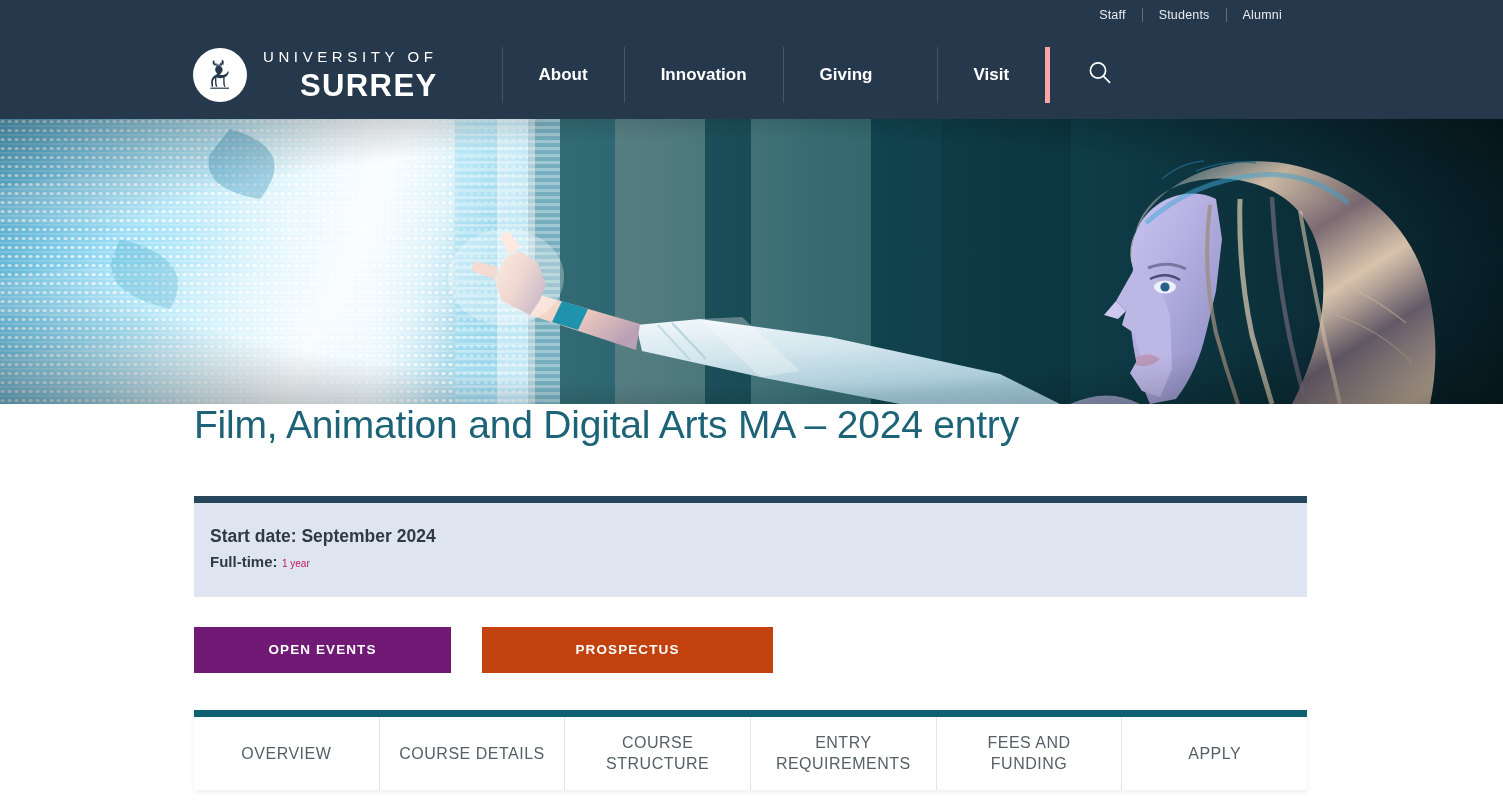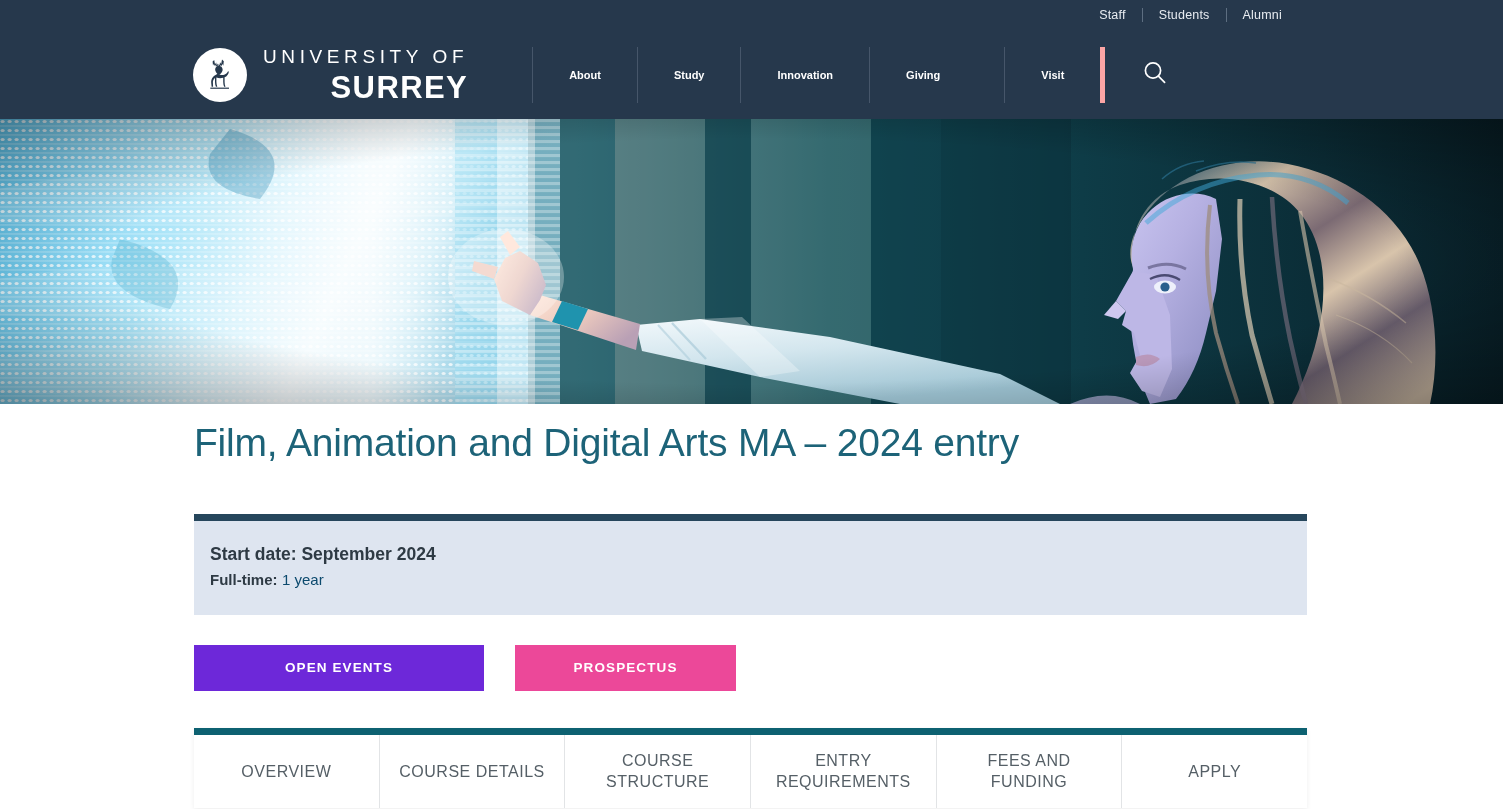--- a/index.html
+++ b/index.html
@@ -67,21 +67,21 @@
     align-items: center;
     justify-content: center;
     flex: 0 0 auto;
   }
   .brand-text {
     margin-left: 16px;
     color: #ffffff;
     line-height: 1;
   }
   .brand-top {
-    font-size: 19px;
+    font-size: 15px;
     letter-spacing: 4.6px;
     font-weight: 400;
     display: block;
     margin-bottom: 6px;
   }
   .brand-bottom {
     font-size: 31px;
     letter-spacing: 1.4px;
     font-weight: 700;
     display: block;
@@ -92,21 +92,21 @@
     display: flex;
     align-items: stretch;
     height: 56px;
     margin-left: 64px;
   }
   .nav-item {
     display: flex;
     align-items: center;
     justify-content: center;
     color: #ffffff;
-    font-size: 11px;
+    font-size: 17px;
     font-weight: 700;
     text-decoration: none;
     padding: 0 36px;
     border-left: 1px solid #46566a;
     white-space: nowrap;
     cursor: pointer;
   }
   .nav-item:last-of-type { border-right: 5px solid #fca5a5; margin-left: 28px; }
 
   .search-btn {
@@ -147,21 +147,20 @@
     letter-spacing: 0.6px;
     text-decoration: none;
     cursor: pointer;
   }
   .breadcrumb-caret {
     color: #9a8342;
     font-size: 14px;
   }
 
   .page-title {
-    margin-top: 18px;
     color: #1d6378;
     font-size: 39px;
     font-weight: 400;
     letter-spacing: -0.2px;
     line-height: 1.1;
   }
 
   
   .info-panel {
     margin-top: 49px;
@@ -175,22 +174,22 @@
     color: #2e3a44;
     font-size: 17.5px;
     font-weight: 700;
   }
   .info-mode-label {
     color: #2e3a44;
     font-size: 15px;
     font-weight: 700;
   }
   .info-mode-value {
-    color: #0c4a6e;
-    font-size: 15px;
+    color: #be185d;
+    font-size: 10px;
     font-weight: 400;
   }
 
   
   .cta-row {
     margin-top: 30px;
     display: flex;
     gap: 31px;
   }
   .cta {
@@ -199,22 +198,22 @@
     font-size: 13.5px;
     font-weight: 700;
     letter-spacing: 1.1px;
     height: 46px;
     display: flex;
     align-items: center;
     justify-content: center;
     cursor: pointer;
     font-family: "Liberation Sans", sans-serif;
   }
-  .cta-open   { width: 290px; background: #6d28d9; }
-  .cta-prosp  { width: 221px; background: #ec4899; }
+  .cta-open   { width: 257px; background: #701a75; }
+  .cta-prosp  { width: 291px; background: #c2410c; }
 
   
   .tabbar {
     margin-top: 37px;
     width: 1113px;
     border-top: 7px solid #0d6171;
     background: #ffffff;
     display: flex;
     height: 80px;
     box-shadow: 0 2px 5px rgba(0,0,0,0.07);
@@ -277,21 +276,20 @@
       </svg>
     </span>
     <span class="brand-text">
       <span class="brand-top">UNIVERSITY OF</span>
       <span class="brand-bottom">SURREY</span>
     </span>
   </a>
 
   <nav class="main-nav">
     <a class="nav-item">About</a>
-    <a class="nav-item">Study</a>
     <a class="nav-item">Innovation</a>
     <a class="nav-item">Giving</a>
     <a class="nav-item">Visit</a>
   </nav>
 
   <button class="search-btn">
     <span>
       <svg width="28" height="28" viewBox="0 0 28 28" aria-hidden="true">
         <circle cx="12" cy="11.5" r="7.6" fill="none" stroke="#ffffff" stroke-width="1.7"></circle>
         <line x1="17.4" y1="17.1" x2="23.6" y2="23.4" stroke="#ffffff" stroke-width="1.7" stroke-linecap="round"></line>

